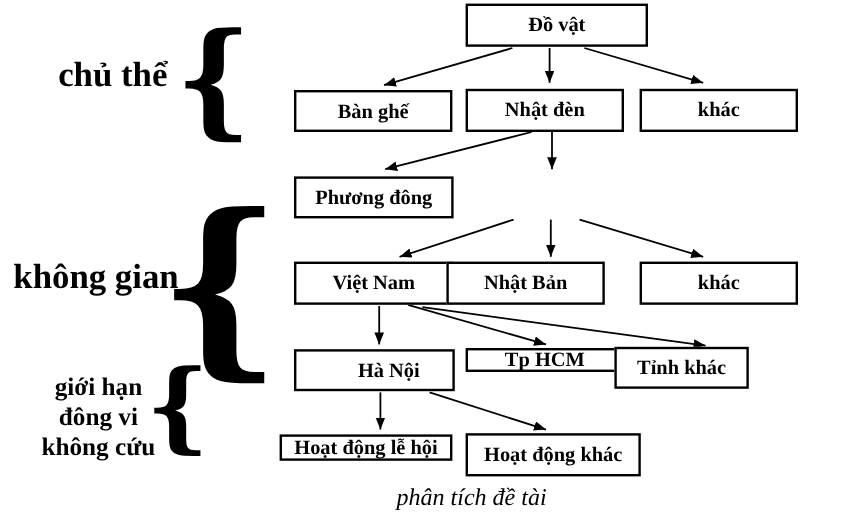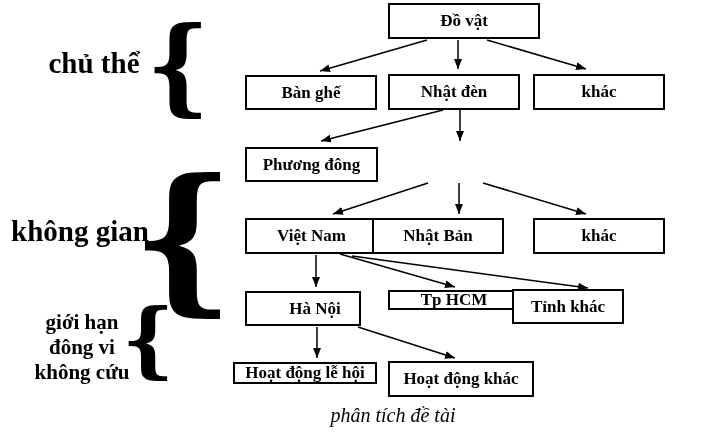--- a/index.html
+++ b/index.html
@@ -76,21 +76,21 @@
   <div class="node" style="left:245px;top:75px;width:132px;height:35px;">Bàn ghế</div>
   <div class="node" style="left:388px;top:74px;width:132px;height:36px;">Nhật đèn</div>
   <div class="node" style="left:533px;top:74px;width:132px;height:36px;">khác</div>
 
   <div class="node" style="left:245px;top:147px;width:133px;height:35px;">Phương đông</div>
 
   <div class="node" style="left:245px;top:218px;width:133px;height:36px;">Việt Nam</div>
   <div class="node" style="left:372px;top:218px;width:132px;height:36px;">Nhật Bản</div>
   <div class="node" style="left:533px;top:218px;width:132px;height:36px;">khác</div>
 
-  <div class="node" style="left:245px;top:291px;width:116px;height:35px;padding-left:24px;">Hà Nội</div>
+  <div class="node" style="left:245px;top:291px;width:134px;height:35px;padding-left:24px;">Hà Nội</div>
   <div class="node" style="left:388px;top:290px;width:132px;height:20px;">Tp HCM</div>
   <div class="node" style="left:512px;top:289px;width:112px;height:35px;">Tỉnh khác</div>
 
   <div class="node" style="left:233px;top:362px;width:144px;height:22px;">Hoạt động lễ hội</div>
   <div class="node" style="left:388px;top:361px;width:146px;height:36px;">Hoạt động khác</div>
 
   <div class="caption" style="left:308px;top:402px;width:170px;height:26px;">phân tích đề tài</div>
 
 </div>
 

